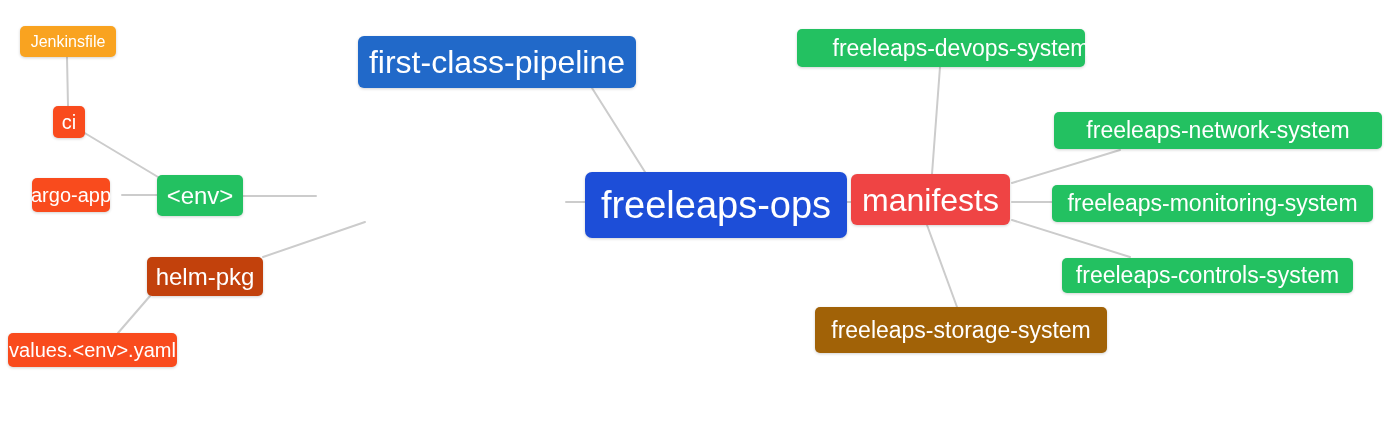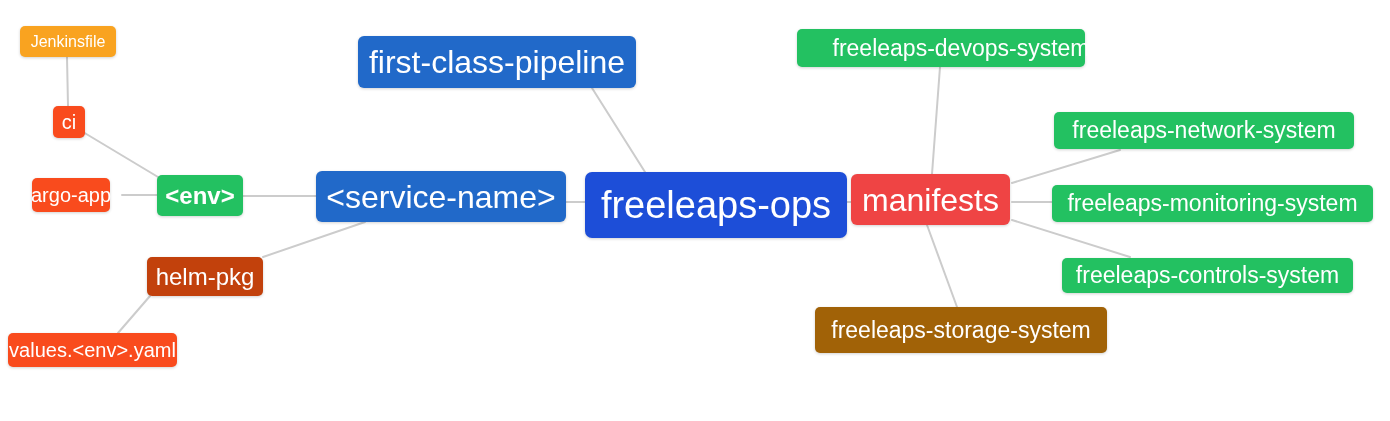--- a/index.html
+++ b/index.html
@@ -62,37 +62,36 @@
     <line x1="1012" y1="220" x2="1130" y2="257"></line>
     <line x1="927" y1="225" x2="957" y2="307"></line>
   </svg>
 
   <div class="node t5" style="left: 20px; top: 26px; width: 96px; height: 31px; background: rgb(249, 163, 32);">Jenkinsfile</div>
 
   <div class="node t4" style="left: 53px; top: 106px; width: 32px; height: 32px; background: rgb(249, 75, 29);">ci</div>
 
   <div class="node t4" style="left: 32px; top: 178px; width: 78px; height: 34px; background: rgb(249, 75, 29);">argo-app</div>
 
-  <div class="node t3" style="left: 157px; top: 175px; width: 86px; height: 41px; font-size: 24px; background: rgb(35, 193, 97); font-weight: bold;">&lt;env&gt;</div>
+  <div class="node t3" style="left: 157px; top: 175px; width: 86px; height: 41px; font-size: 24px; background: rgb(35, 193, 97);">&lt;env&gt;</div>
 
   <div class="node t3" style="left: 147px; top: 257px; width: 116px; height: 39px; font-size: 24px; background: #c2410c;">helm-pkg</div>
 
   <div class="node t4" style="left: 8px; top: 333px; width: 169px; height: 34px; background: rgb(249, 75, 29);">values.&lt;env&gt;.yaml</div>
 
   <div class="node t2" style="left: 315px; top: 36px; width: 278px; height: 52px; background: rgb(33, 105, 201); margin-left: 43px;">first-class-pipeline</div>
 
-  <div class="node t2" style="left: 316px; top: 171px; width: 250px; height: 51px; background: rgb(33, 105, 201);">&lt;service-name&gt;</div>
 
   <div class="node t1" style="left: 585px; top: 172px; width: 262px; height: 66px; background: #1d4ed8;">freeleaps-ops</div>
 
   <div class="node t2" style="left: 851px; top: 174px; width: 159px; height: 51px; background: #ef4444;">manifests</div>
 
   <div class="node t3" style="left: 797px; top: 29px; width: 288px; height: 38px; background: rgb(35, 193, 97); padding-left: 40px;">freeleaps-devops-system</div>
 
-  <div class="node t3" style="left: 1054px; top: 112px; width: 300px; height: 37px; background: rgb(35, 193, 97);">freeleaps-network-system</div>
+  <div class="node t3" style="left: 1054px; top: 112px; width: 328px; height: 37px; background: rgb(35, 193, 97);">freeleaps-network-system</div>
 
   <div class="node t3" style="left: 1052px; top: 185px; width: 321px; height: 37px; background: rgb(35, 193, 97);">freeleaps-monitoring-system</div>
 
   <div class="node t3" style="left: 1062px; top: 258px; width: 291px; height: 35px; background: rgb(35, 193, 97);">freeleaps-controls-system</div>
 
   <div class="node t3" style="left: 815px; top: 307px; width: 292px; height: 46px; background: #a16207;">freeleaps-storage-system</div>
 
 </div>
 
 </body></html>

